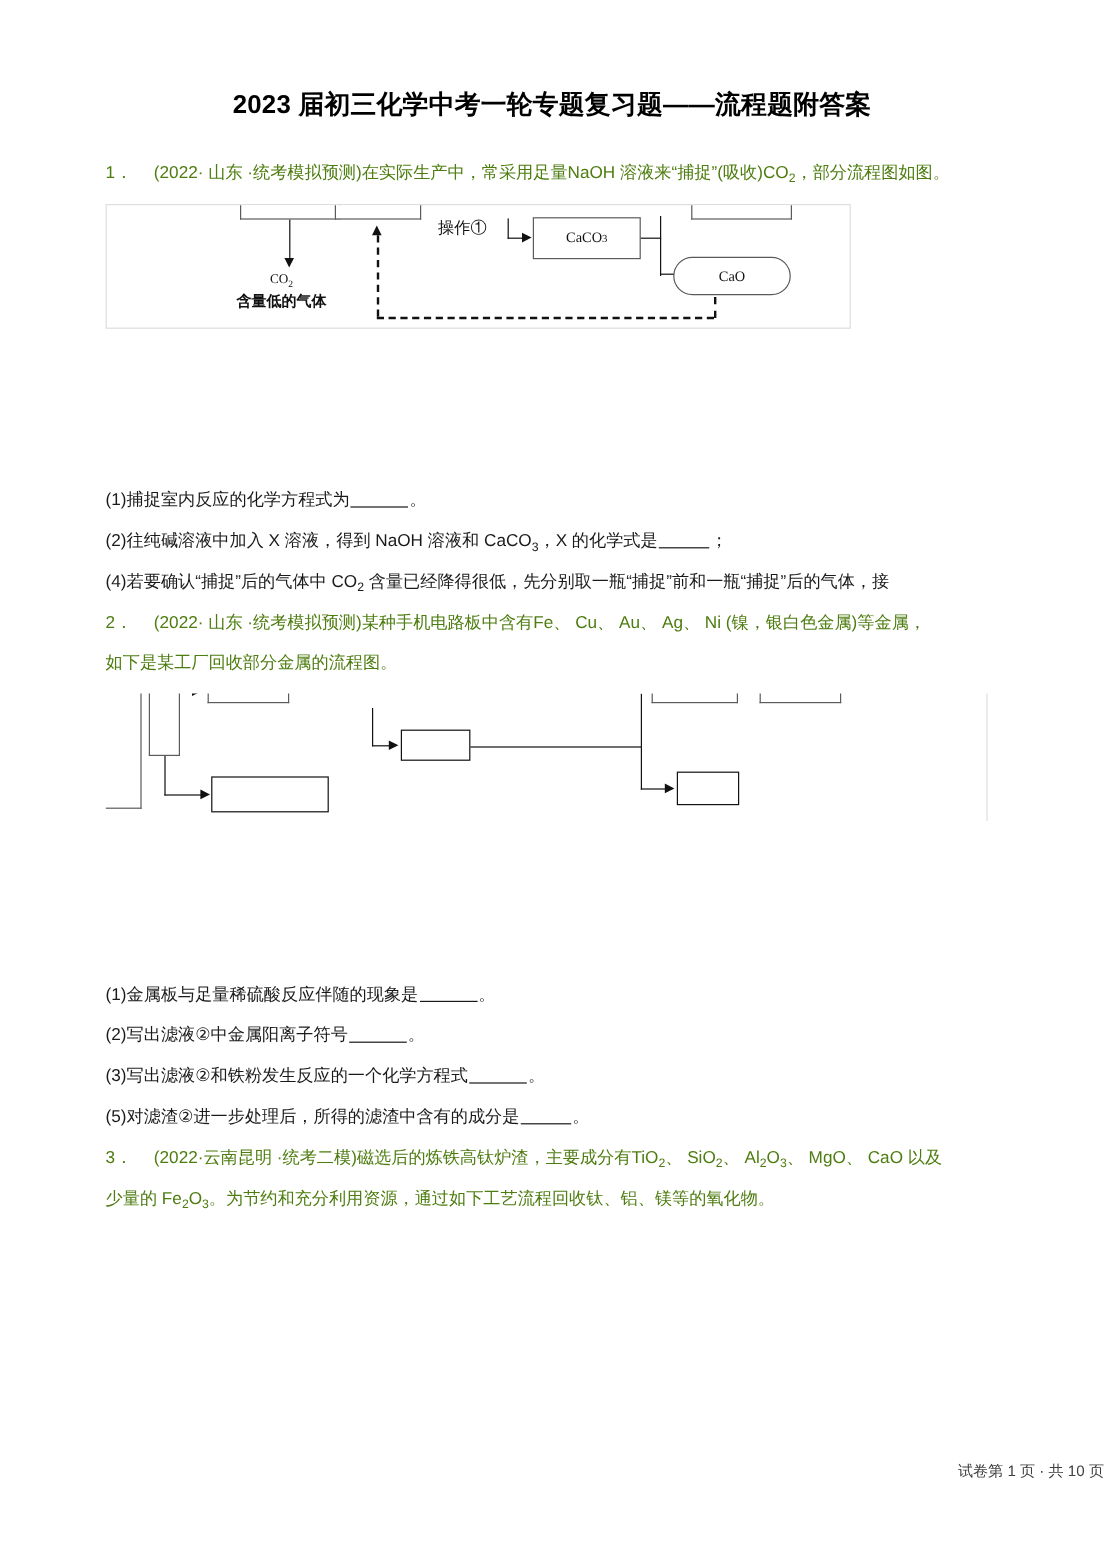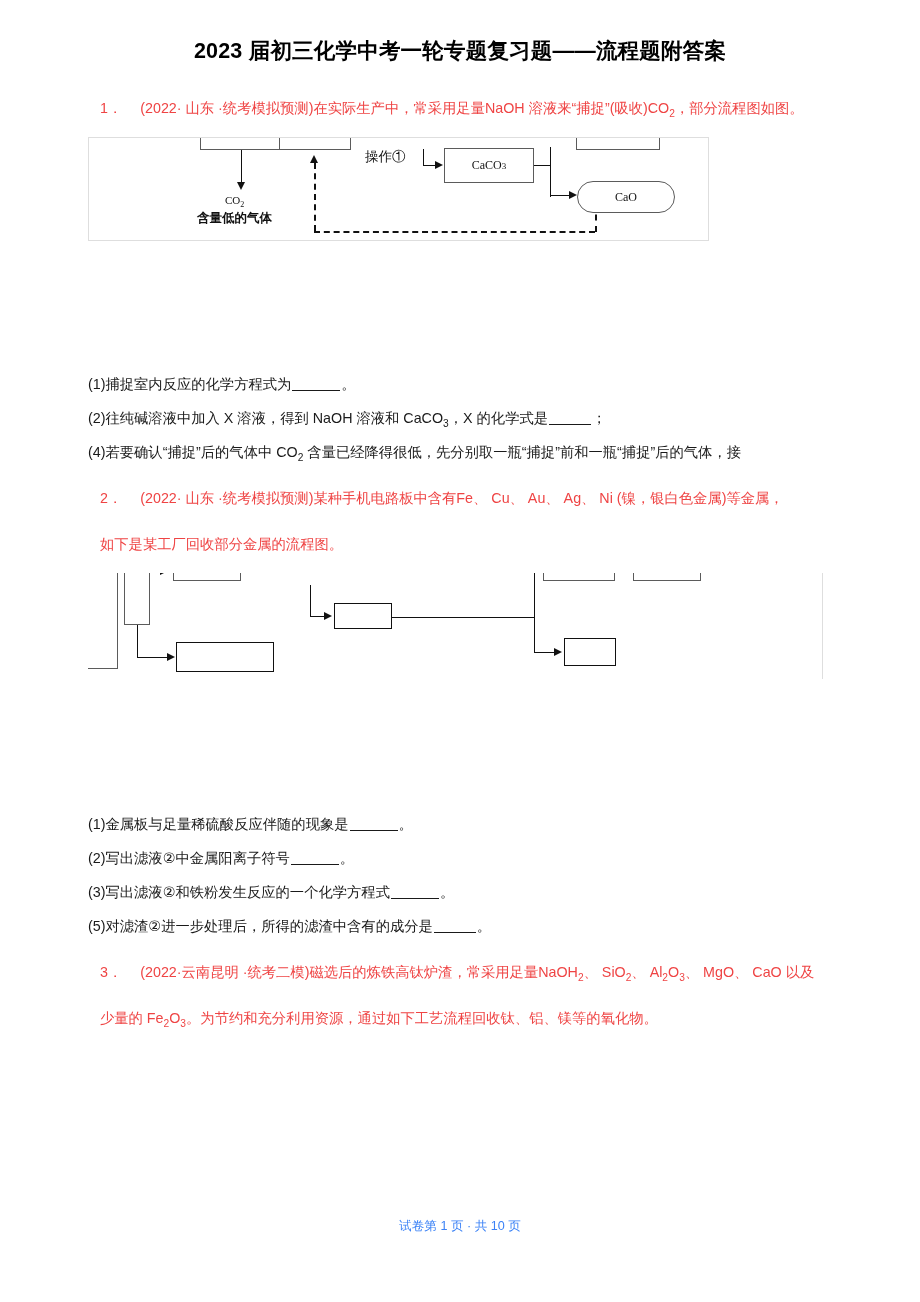--- a/index.html
+++ b/index.html
@@ -36,33 +36,33 @@
   }
   .content { position: relative; z-index: 2; }
 
   
   .doc-title {
     text-align: center;
     font-size: 21.5px;
     font-weight: bold;
     color: #000;
     margin: 0;
-    padding-top: 36px;
+    padding-top: 72px;
     letter-spacing: 0.2px;
     font-family: "Liberation Sans", sans-serif;
   }
 
   
   .qblock { margin: 0 88px 0 88px; }
   .qtext {
     font-size: 14.3px;
     line-height: 34px;
-    color: #ef4444;
+    color: #4d7c0f;
     text-align: justify;
-    margin: 12px;
+    margin: 0;
   }
   .q-num { letter-spacing: 0px; }
   .sub {
     vertical-align: sub;
     font-size: 10.2px;
     line-height: 0;
   }
   .blank-u {
     display: inline-block;
     border-bottom: 1px solid #1a1a1a;
@@ -170,23 +170,23 @@
     letter-spacing: 2px;
     color: #000;
     font-family: "Liberation Sans", sans-serif;
   }
 
   
   .footer {
     position: absolute;
     left: 0; right: 0;
     top: 1218px;
-    text-align: center;
+    text-align: right;
     font-size: 12.6px;
-    color: #3b82f6;
+    color: #404040;
     font-family: "Liberation Sans", sans-serif;
   }
 </style>
 </head>
 <body>
 
 <div class="page">
 
   <div class="watermark">www.zixin.com.cn</div>
 
@@ -231,21 +231,21 @@
             <span class="sub" style="font-size:9px;">3</span>
         </div>
 
         <div class="hline" style="left:445px; top:27px; width:17px;"></div>
         <div class="vline" style="left:461px; top:9px; height:50px;"></div>
         <div class="hline" style="left:461px; top:57px; width:21px;"></div>
         <div class="arrow-r" style="left:480px; top:53px;"></div>
 
         <div class="dbox dbox-clip" style="left:487px; top:-10px; width:84px; height:22px;"></div>
 
-        <div class="dbox" style="left:488px; top:43px; width:98px; height:32px;border-radius:16px;">CaO</div>
+        <div class="dbox" style="left:472px; top:43px; width:98px; height:32px;border-radius:16px;">CaO</div>
       </div>
 
       <div class="fig-gap1"></div>
 
       <div class="subq">
         <p><span>(1)捕捉室内反应的化学方程式为</span><span class="blank-u"></span><span>。</span></p>
         <p><span>(2)往纯碱溶液中加入 X 溶液，得到 NaOH 溶液和 CaCO</span><span class="sub">3</span><span>，X 的化学式是</span><span class="blank-u blank-narrow"></span><span>；</span></p>
         <p><span>(4)若要确认“捕捉”后的气体中 CO</span><span class="sub">2</span><span> 含量已经降得很低，先分别取一瓶“捕捉”前和一瓶“捕捉”后的气体，接</span></p>
       </div>
     </div>
@@ -304,21 +304,21 @@
         <p><span>(2)写出滤液②中金属阳离子符号</span><span class="blank-u"></span><span>。</span></p>
         <p><span>(3)写出滤液②和铁粉发生反应的一个化学方程式</span><span class="blank-u"></span><span>。</span></p>
         <p><span>(5)对滤渣②进一步处理后，所得的滤渣中含有的成分是</span><span class="blank-u blank-narrow"></span><span>。</span></p>
       </div>
     </div>
 
     <div class="qblock">
       <p class="qtext">
         <span class="q-num">3．</span>
         <span style="display:inline-block;width:10px;"></span>
-        <span>(2022·云南昆明 ·统考二模)</span><span>磁选后的炼铁高钛炉渣，常采用足量NaOH</span><span class="sub">2</span><span>、 SiO</span><span class="sub">2</span><span>、 Al</span><span class="sub">2</span><span>O</span><span class="sub">3</span><span>、 MgO、 CaO 以及</span>
+        <span>(2022·云南昆明 ·统考二模)</span><span>磁选后的炼铁高钛炉渣，主要成分有TiO</span><span class="sub">2</span><span>、 SiO</span><span class="sub">2</span><span>、 Al</span><span class="sub">2</span><span>O</span><span class="sub">3</span><span>、 MgO、 CaO 以及</span>
       </p>
       <p class="qtext"><span>少量的 Fe</span><span class="sub">2</span><span>O</span><span class="sub">3</span><span>。为节约和充分利用资源，通过如下工艺流程回收钛、铝、镁等的氧化物。</span></p>
     </div>
 
   </div>
 
   <div class="footer">试卷第 1 页 · 共 10 页</div>
 </div>
 
 </body></html>

